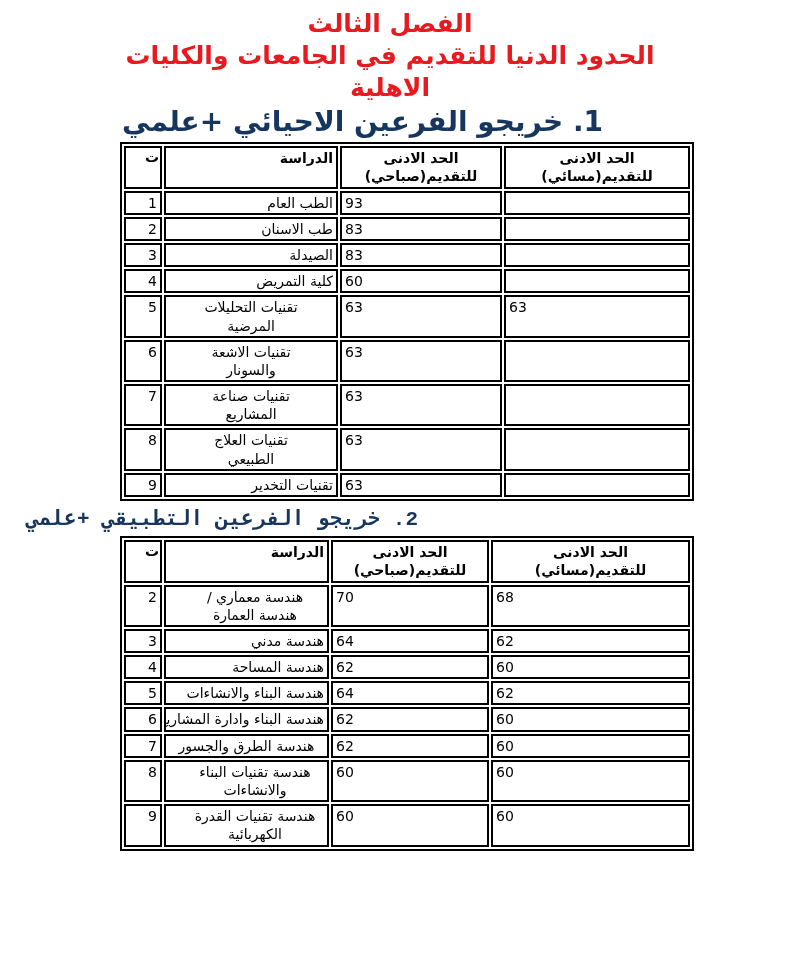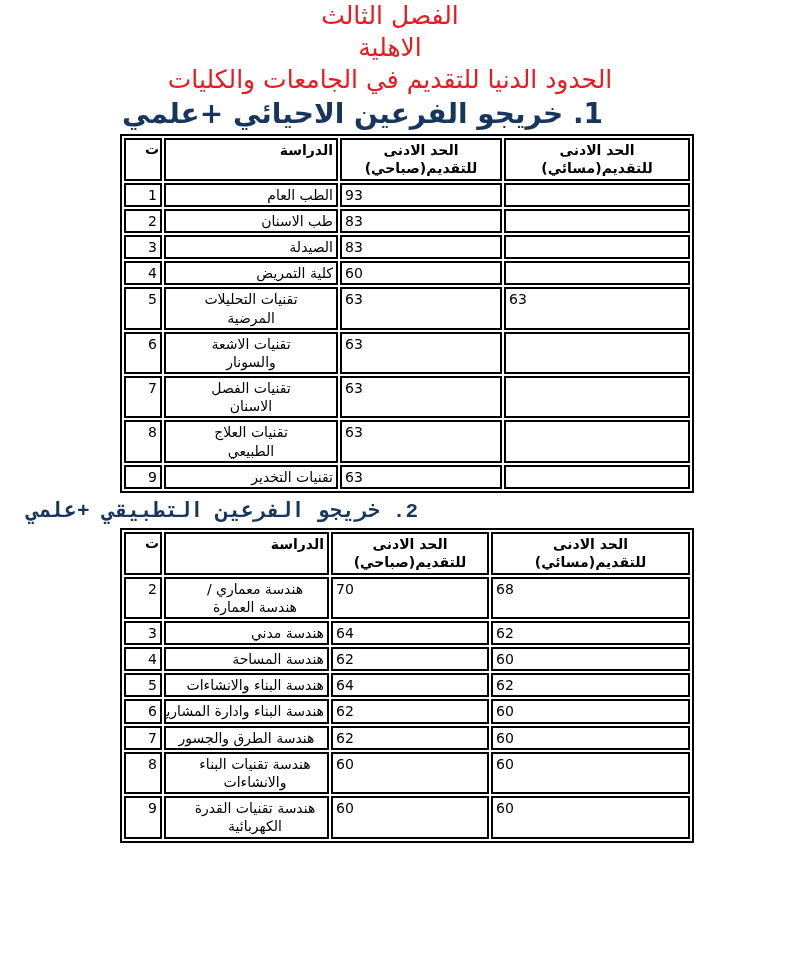--- a/index.html
+++ b/index.html
@@ -10,24 +10,24 @@
   body {
     width: 800px;
     height: 960px;
     font-family: "DejaVu Sans", sans-serif;
     color: #000;
     overflow: hidden;
   }
   .doc-title {
     text-align: center;
     color: #e8191f;
-    font-weight: normal;
+    font-weight: bold;
     font-size: 25px;
     line-height: 1.28;
-    margin: 0 30px 2px 10px;
+    margin: 8px 30px 2px 10px;
   }
   .sec-heading {
     color: #17365d;
     font-weight: bold;
     text-align: right;
     direction: rtl;
     white-space: nowrap;
   }
   .sec-heading.h1 { font-size: 28px; margin: 2px 197px 4px 12px; line-height: 1.15; padding-left: 48px; }
   .sec-heading.h2 { font-size: 21px; margin: 7px 382px 4px 0; line-height: 1.15; font-family: Liberation Mono, monospace; }
@@ -77,22 +77,22 @@
   td.al-r { text-align: right; }
   td.al-l { text-align: right; }
   td.al-c { text-align: center; }
   td.c-val { text-align: left; }
 </style>
 </head>
 <body>
 
 <div class="doc-title" dir="rtl">
   <div>الفصل الثالث</div>
+  <div>الحدود الدنيا للتقديم في الجامعات والكليات</div>
   <div>الاهلية</div>
-  <div>الحدود الدنيا للتقديم في الجامعات والكليات</div>
 </div>
 
 <div class="sec-heading h1">
   <span class="sec-num" dir="rtl">1.</span>
   <span dir="rtl">خريجو الفرعين الاحيائي +علمي</span>
 </div>
 
 <table class="score-table t1">
   <colgroup>
     <col style="width:38px">
@@ -138,21 +138,21 @@
       <td class="c-val">63</td>
     </tr>
     <tr>
       <td class="c-n"><span class="inner">6</span></td>
       <td class="c-study w2 al-c"><span class="inner">تقنيات الاشعة والسونار</span></td>
       <td class="c-val">63</td>
       <td class="c-val"></td>
     </tr>
     <tr>
       <td class="c-n"><span class="inner">7</span></td>
-      <td class="c-study w2 al-c"><span class="inner">تقنيات الفصل الاسنان</span></td>
+      <td class="c-study w2 al-c"><span class="inner">تقنيات صناعة المشاريع</span></td>
       <td class="c-val">63</td>
       <td class="c-val"></td>
     </tr>
     <tr>
       <td class="c-n"><span class="inner">8</span></td>
       <td class="c-study w2 al-c"><span class="inner">تقنيات العلاج الطبيعي</span></td>
       <td class="c-val">63</td>
       <td class="c-val"></td>
     </tr>
     <tr>

